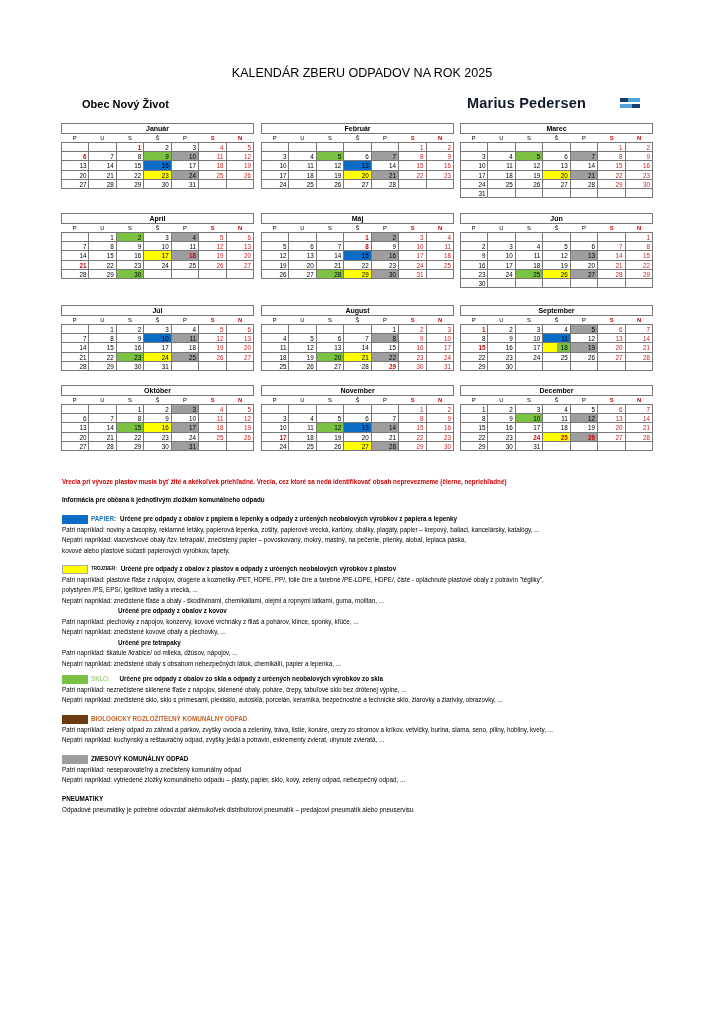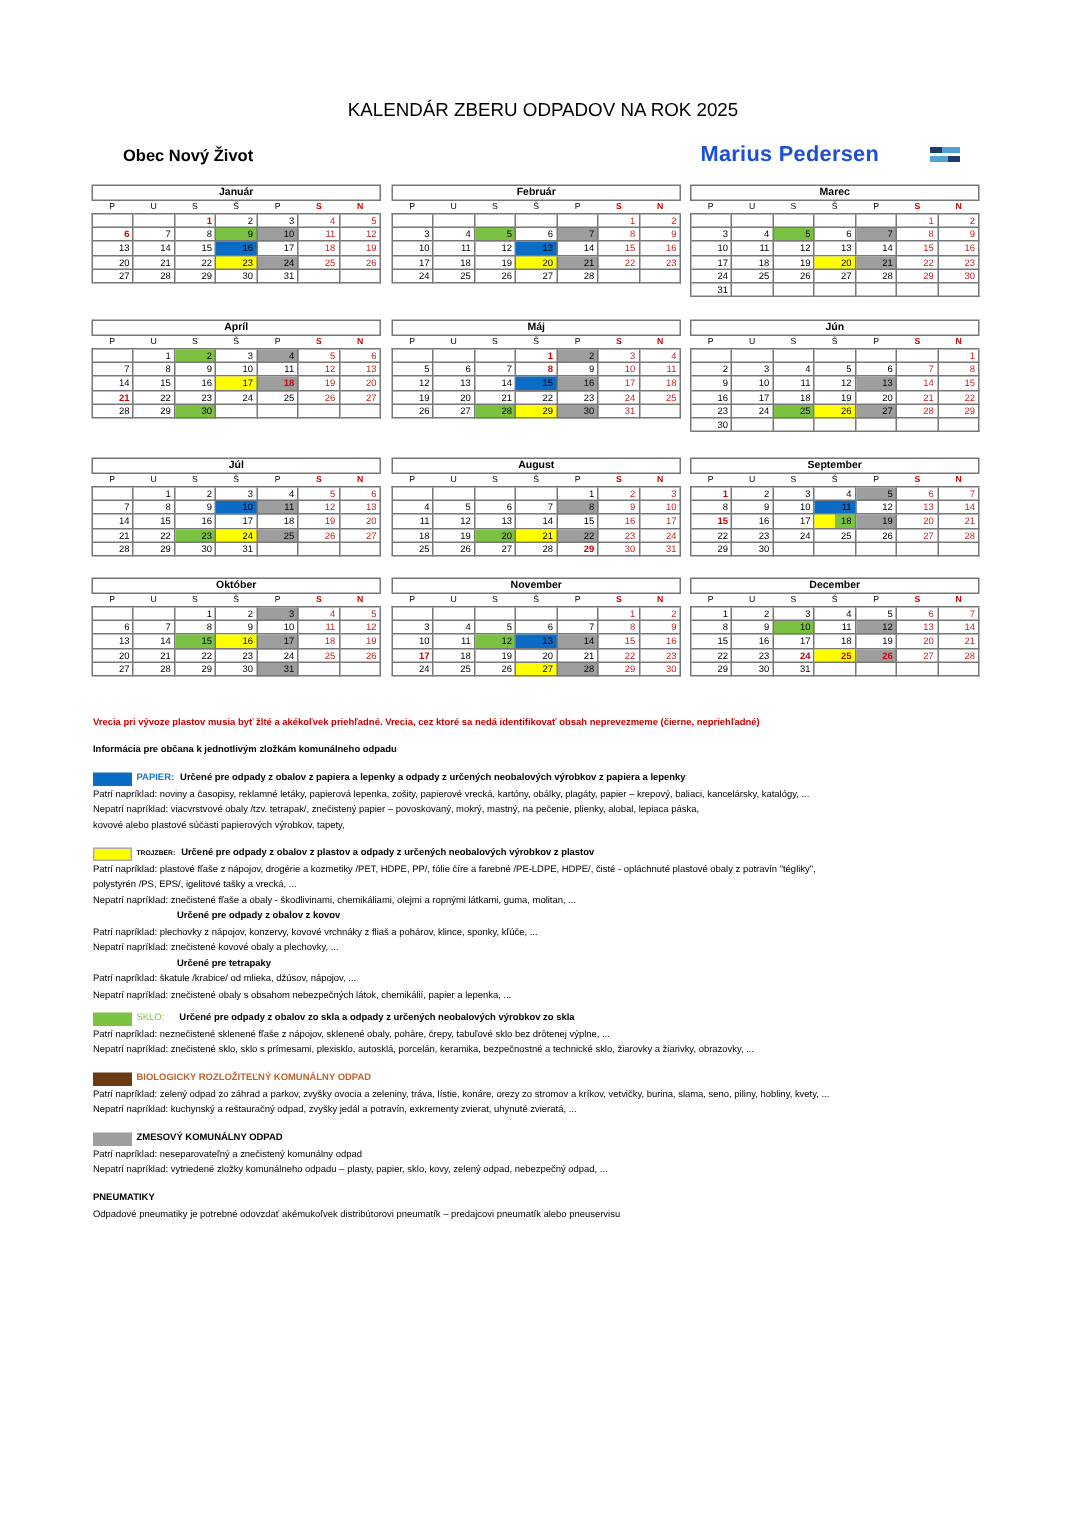--- a/index.html
+++ b/index.html
@@ -1,19 +1,19 @@
 <!DOCTYPE html>
 <html><head>
 <meta charset="utf-8">
 <style>
   html, body { margin:0; padding:0; background:#ffffff; }
   body { width:724px; height:1024px; position:relative; font-family:"Liberation Sans", sans-serif; color:#000; overflow:hidden; }
   .title { position:absolute; top:66px; left:0; width:724px; text-align:center; font-weight:normal; font-size:12.5px; }
   .obec { position:absolute; top:98px; left:62px; font-weight:bold; font-size:11px;margin-left:20px; }
-  .brand { position:absolute; top:95px; left:467px; font-weight:bold; font-size:14.5px; color:#1d4ed8; letter-spacing:0.2px; }
+  .brand { position:absolute; top:95px; left:467px; font-weight:bold; font-size:14.5px; color:#0f172a; letter-spacing:0.2px; }
   .logo { position:absolute; top:98px; left:620px; width:20px; height:10px; }
   .cal-grid { position:absolute; top:123px; left:61px; width:597px; }
   .month { position:absolute; width:193px; }
   .month-title { border:1px solid #777; height:9px; line-height:9px; text-align:center; font-weight:bold; font-size:7px; }
   .dow-row, .week-row { display:flex; }
   .dow { width:27.57px; text-align:center; font-size:5.8px; height:8px; line-height:8px; }
   .dow.red { color:#cc0000; font-weight:bold; }
   .weeks { border:1px solid #777; border-right:none; border-bottom:none; }
   .cell { width:27.57px; height:9.2px; line-height:9.2px; font-size:6.3px; text-align:right; padding-right:2px; box-sizing:border-box; border-right:1px solid #777; border-bottom:1px solid #777; font-family:"Liberation Sans", sans-serif; }
   .cell.wk { color:#cc2222; }

